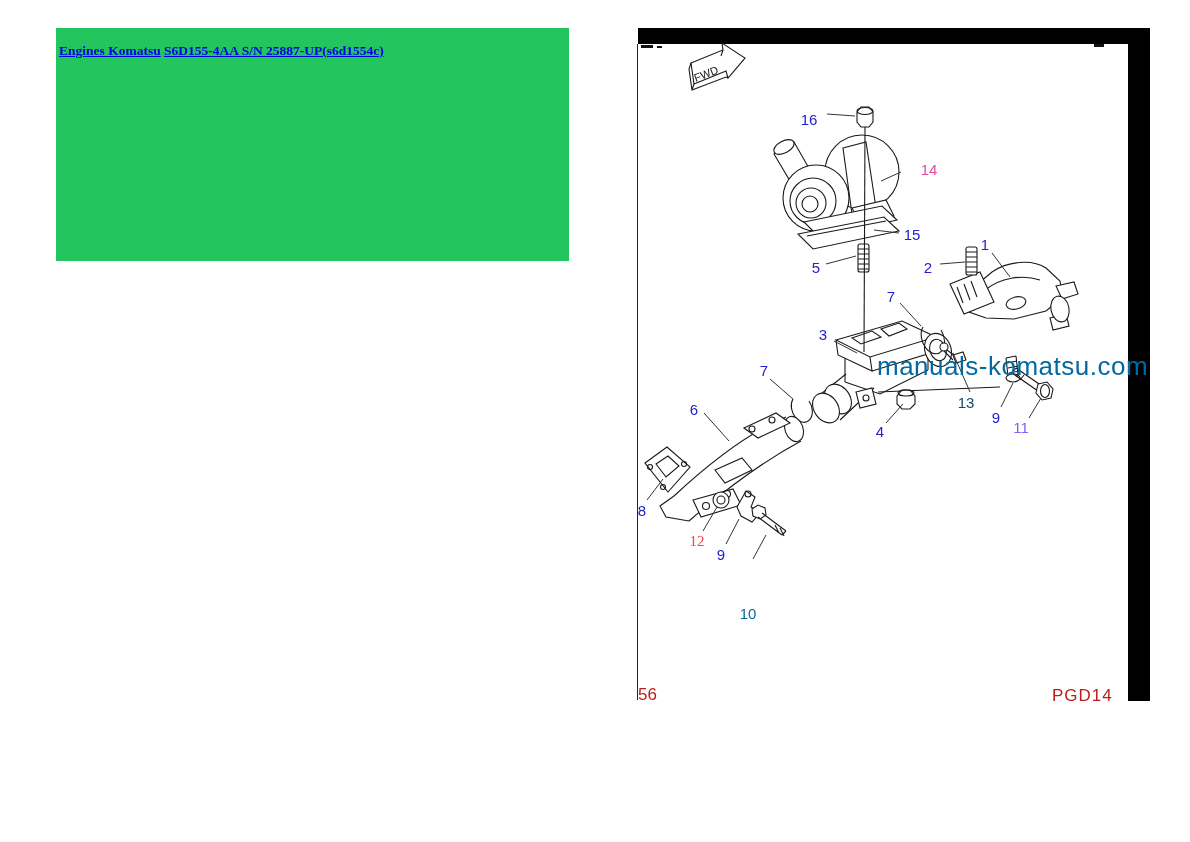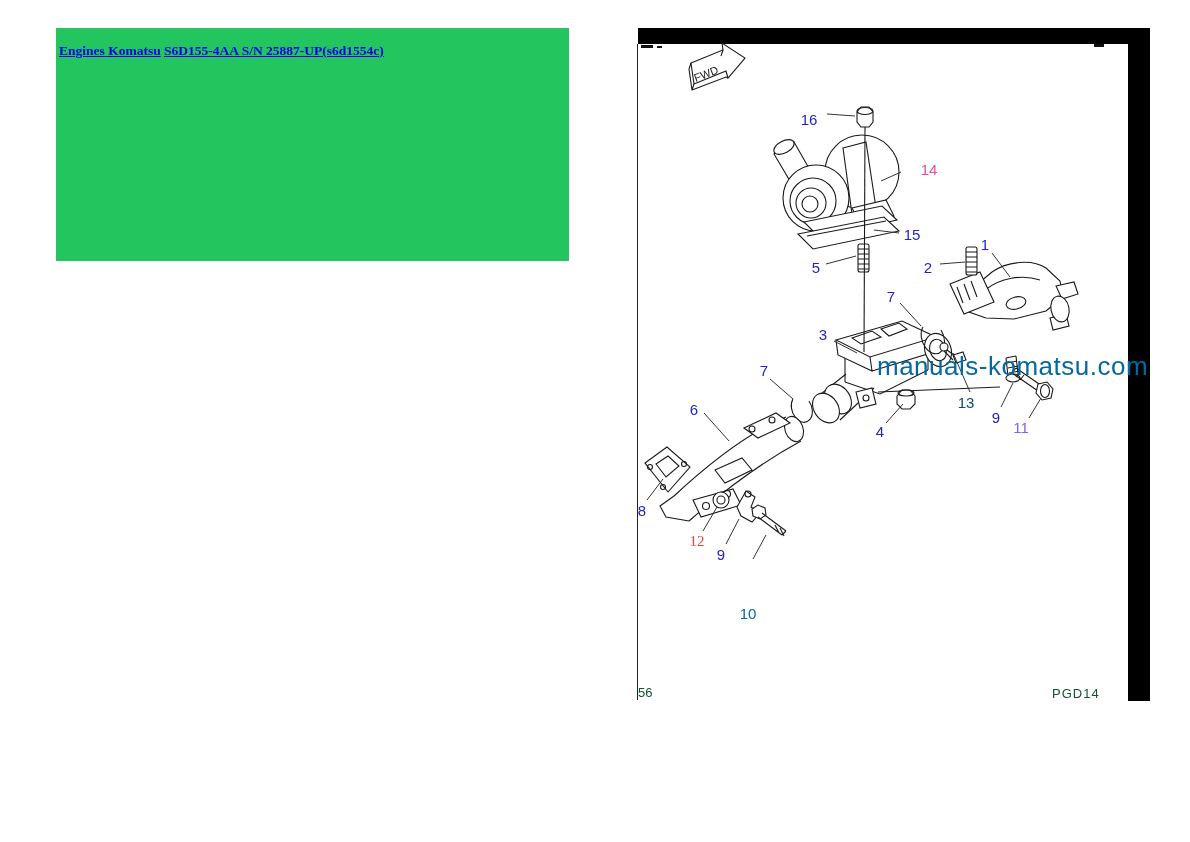--- a/index.html
+++ b/index.html
@@ -14,21 +14,21 @@
   #page-panel{position:absolute;left:637px;top:28px;width:513px;height:673px;background:#fff;}
   #top-bar{position:absolute;left:1px;top:0;width:512px;height:16px;background:#000;}
   #right-bar{position:absolute;right:0;top:0;width:22px;height:100%;background:#000;}
   #left-border{position:absolute;left:0;top:16px;width:1px;height:656px;background:#222;}
   
   #art{position:absolute;left:0;top:0;z-index:1;}
   #watermark{position:absolute;left:877px;top:351px;z-index:2;color:#0369a1;
              font-size:26px;letter-spacing:0.5px;white-space:nowrap;}
   .callout{position:absolute;z-index:3;transform:translate(-50%,-50%);
            font-size:15px;color:#2222cc;line-height:1;}
-  .footer-text{position:absolute;z-index:2;color:#14532d;font-size:13px;}
+  .footer-text{position:absolute;z-index:2;color:#b91c1c;font-size:17px;}
   #footer-left{left:638px;top:685px;}
   #footer-right{left:1052px;top:686px;letter-spacing:1px;text-align:center;}
   svg .ln{stroke:#1a1a1a;stroke-width:1.1;fill:none;}
   svg .bd{stroke:#1a1a1a;stroke-width:1.1;fill:#ffffff;}
   svg .leader{stroke:#333;stroke-width:1;}
   svg .dash{fill:#111;}
   svg text{font-family:"Liberation Sans",sans-serif;}
 </style>
 </head>
 <body>

